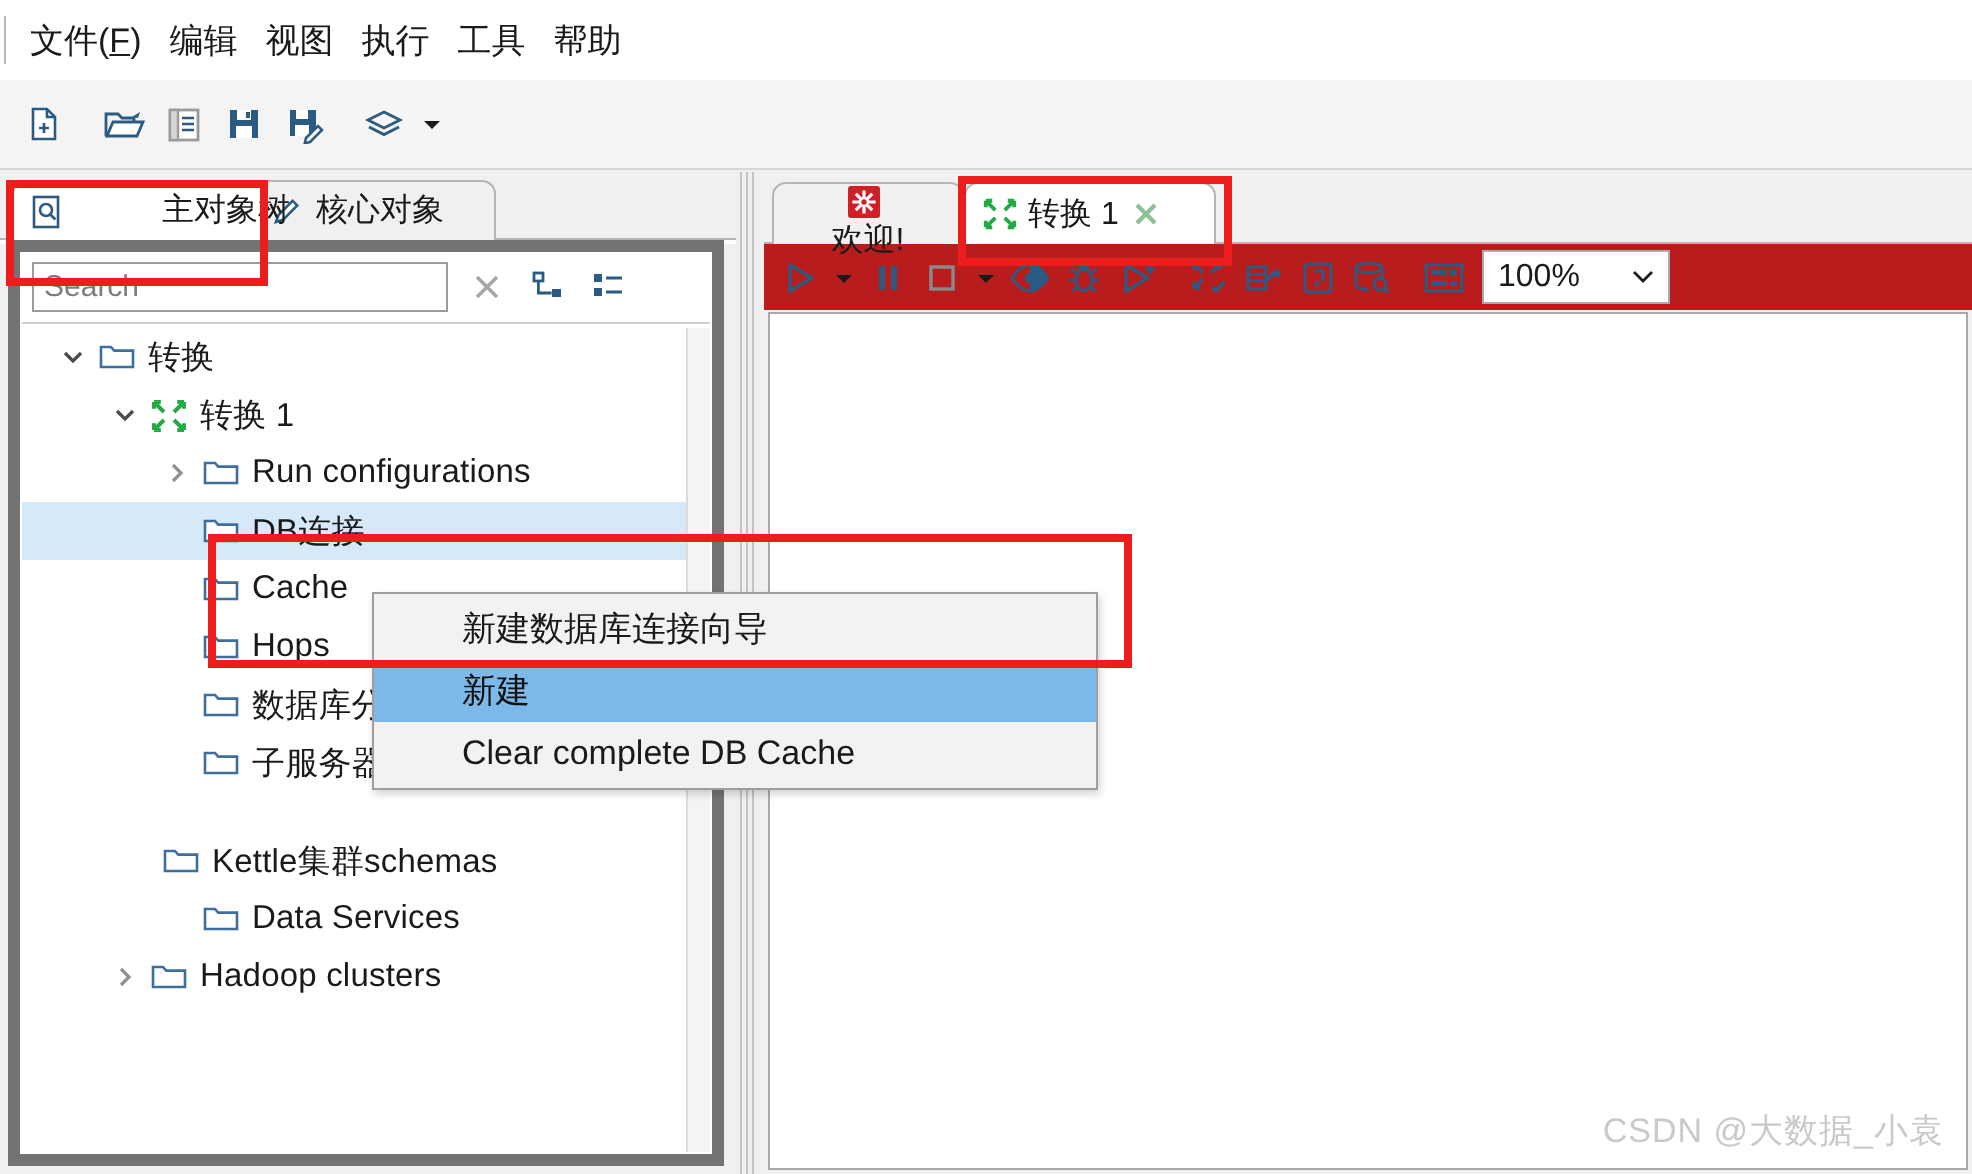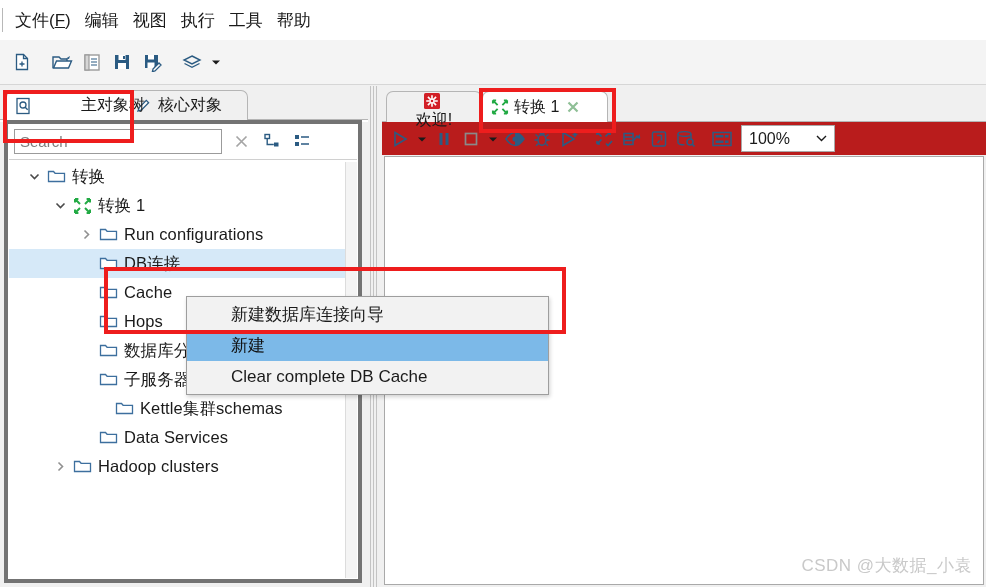--- a/index.html
+++ b/index.html
@@ -115,21 +115,21 @@
     width: 368px; height: 2px;
     background: #ffffff;
     border-top: 1px solid #b5b5b5;
   }
 
   .tree-area {
     position: absolute;
     left: 4px; top: 34px;
     width: 358px; height: 463px;
     background: #ffffff;
-    border: 4px solid #737373;
+    border: 6px solid #737373;
     box-sizing: border-box;
   }
   .searchrow {
     position: absolute;
     left: 0; top: 0;
     width: 100%; height: 34px;
     display: flex;
     align-items: center;
     padding-left: 6px;
     box-sizing: border-box;
@@ -553,21 +553,21 @@
         <div class="trow" style="padding-left:66px;">
           <span class="tw"></span>
           <span class="ticon">
             <svg width="19" height="17" viewBox="0 0 19 17">
                 <path d="M1.5 13.5V3.5h5l1.6 1.8h9.4v8.2z" fill="#ffffff" stroke="#3d6f9e" stroke-width="1.3"></path>
               </svg>
           </span>
           <span class="tlabel">子服务器</span>
         </div>
 
-        <div class="trow" style="padding-left:82px;">
+        <div class="trow" style="padding-left:46px;margin-top:20px;">
           <span class="tw"></span>
           <span class="ticon">
             <svg width="19" height="17" viewBox="0 0 19 17">
                 <path d="M1.5 13.5V3.5h5l1.6 1.8h9.4v8.2z" fill="#ffffff" stroke="#3d6f9e" stroke-width="1.3"></path>
               </svg>
           </span>
           <span class="tlabel">Kettle集群schemas</span>
         </div>
 
         <div class="trow" style="padding-left:66px;">

